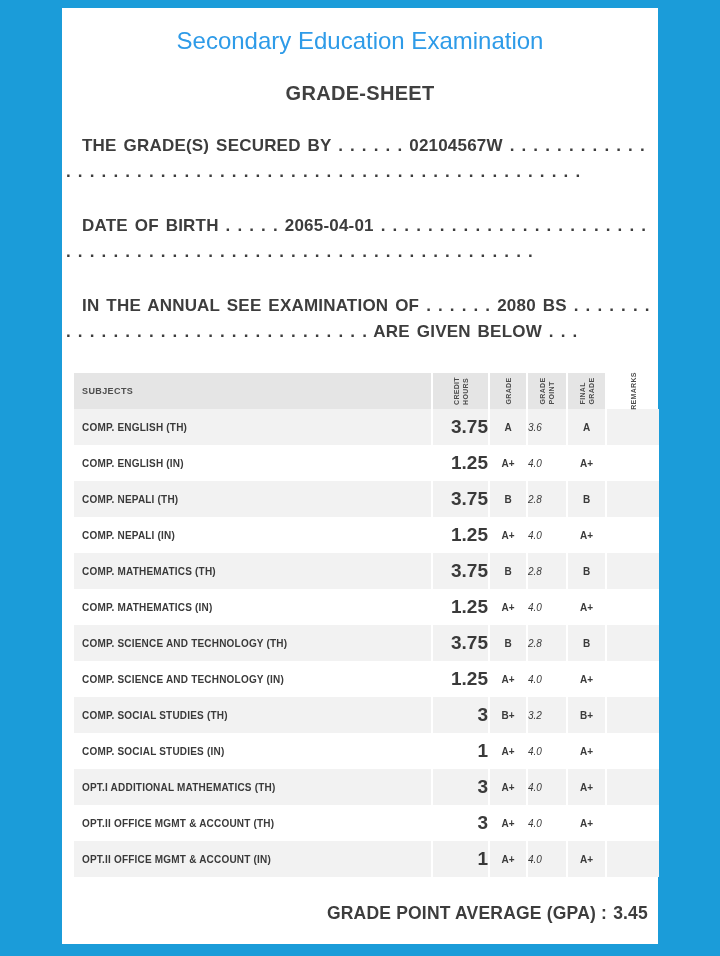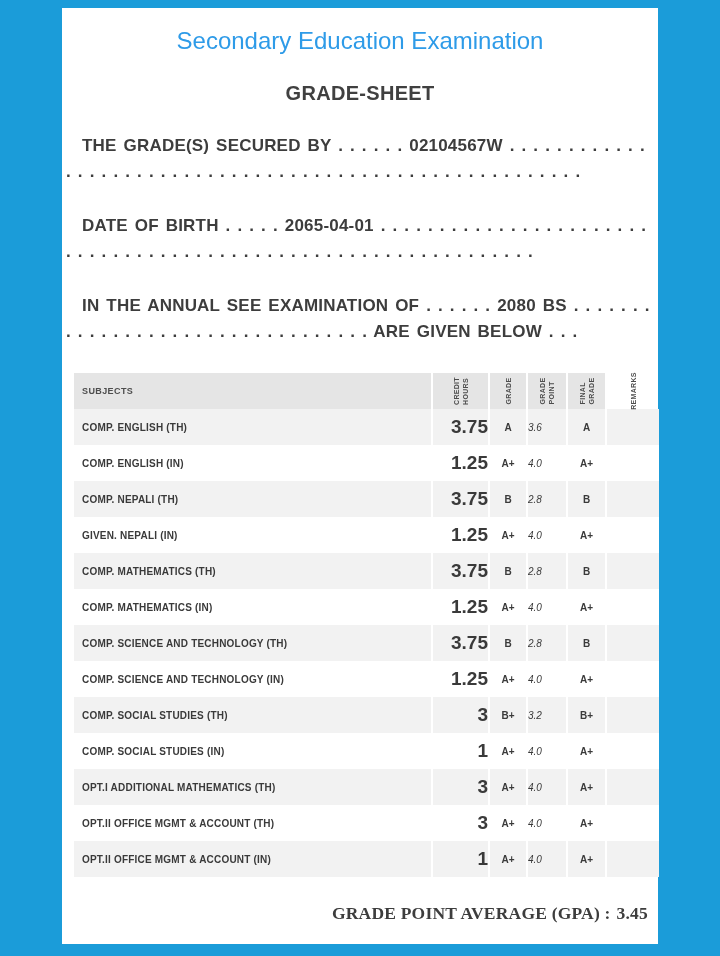--- a/index.html
+++ b/index.html
@@ -105,21 +105,20 @@
     font-style: italic;
   }
   td.remarks { }
   .gpa {
     margin: 26px 10px 12px 0;
     text-align: right;
     font-size: 17.5px;
     font-weight: 700;
     color: #3d3d3d;
     letter-spacing: .2px;
-    font-family: Liberation Serif, serif;
   }
   .gpa .val { margin-left: 6px; }
 </style>
 </head>
 <body>
 
 <div class="card">
 
   <div class="title">Secondary Education Examination</div>
   <div class="subtitle">GRADE-SHEET</div>
@@ -179,21 +178,21 @@
   </tr>
         <tr class="data-row">
     <td class="subject">COMP. NEPALI (TH)</td>
     <td class="credit">3.75</td>
     <td class="grade">B</td>
     <td class="point">2.8</td>
     <td class="final">B</td>
     <td class="remarks"></td>
   </tr>
         <tr class="data-row">
-    <td class="subject">GIVEN. NEPALI (IN)</td>
+    <td class="subject">COMP. NEPALI (IN)</td>
     <td class="credit">1.25</td>
     <td class="grade">A+</td>
     <td class="point">4.0</td>
     <td class="final">A+</td>
     <td class="remarks"></td>
   </tr>
         <tr class="data-row">
     <td class="subject">COMP. MATHEMATICS (TH)</td>
     <td class="credit">3.75</td>
     <td class="grade">B</td>

